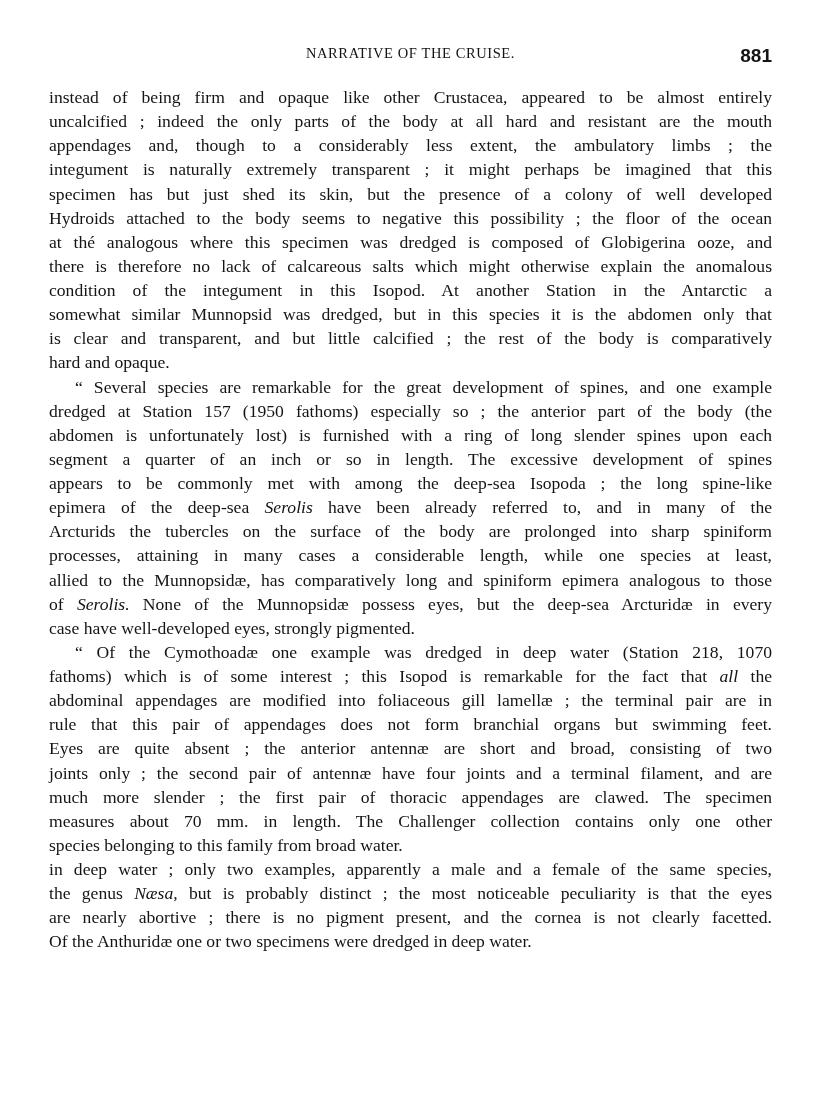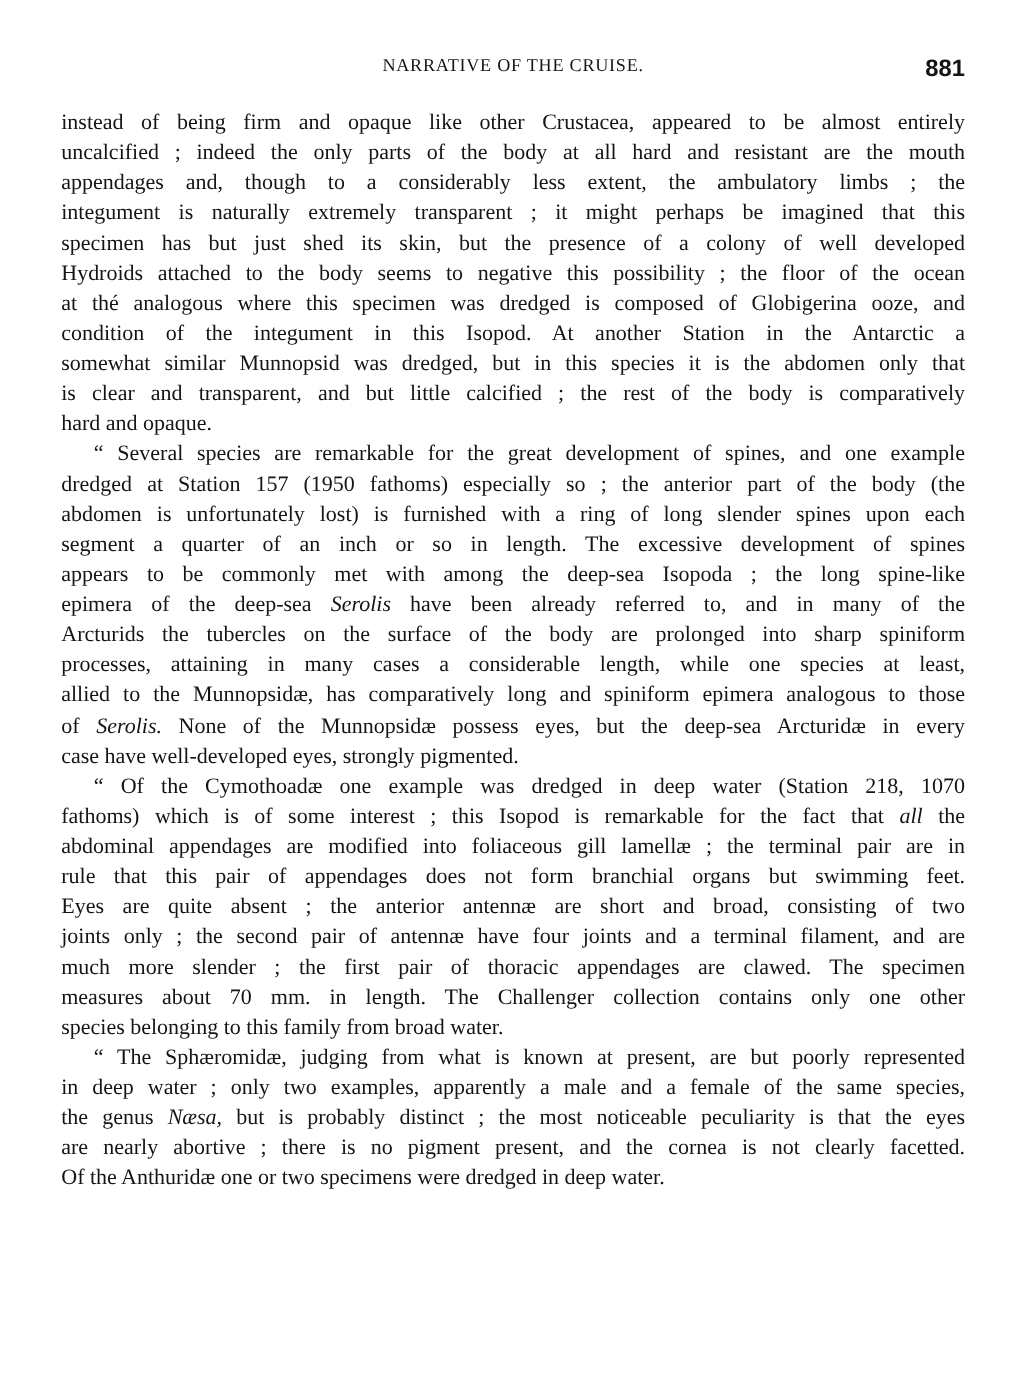--- a/index.html
+++ b/index.html
@@ -27,20 +27,21 @@
 
 <div class="body-text" id="body-text">
     <div>
       <span class="line">instead of being firm and opaque like other Crustacea, appeared to be almost entirely</span>
       <span class="line">uncalcified ; indeed the only parts of the body at all hard and resistant are the mouth</span>
       <span class="line">appendages and, though to a considerably less extent, the ambulatory limbs ; the</span>
       <span class="line">integument is naturally extremely transparent ; it might perhaps be imagined that this</span>
       <span class="line">specimen has but just shed its skin, but the presence of a colony of well developed</span>
       <span class="line">Hydroids attached to the body seems to negative this possibility ; the floor of the ocean</span>
       <span class="line">at thé analogous where this specimen was dredged is composed of Globigerina ooze, and</span>
+      <span class="line">there is therefore no lack of calcareous salts which might otherwise explain the anomalous</span>
       <span class="line">condition of the integument in this Isopod.  At another Station in the Antarctic a</span>
       <span class="line">somewhat similar Munnopsid was dredged, but in this species it is the abdomen only that</span>
       <span class="line">is clear and transparent, and but little calcified ; the rest of the body is comparatively</span>
       <span class="line last">hard and opaque.</span>
     </div>
     <div>
       <span class="line indent">“ Several species are remarkable for the great development of spines, and one example</span>
       <span class="line">dredged at Station 157 (1950 fathoms) especially so ; the anterior part of the body (the</span>
       <span class="line">abdomen is unfortunately lost) is furnished with a ring of long slender spines upon each</span>
       <span class="line">segment a quarter of an inch or so in length.  The excessive development of spines</span>
@@ -57,19 +58,18 @@
       <span class="line">fathoms) which is of some interest ; this Isopod is remarkable for the fact that <i>all</i> the</span>
       <span class="line">abdominal appendages are modified into foliaceous gill lamellæ ; the terminal pair are in</span>
       <span class="line">rule that this pair of appendages does not form branchial organs but swimming feet.</span>
       <span class="line">Eyes are quite absent ; the anterior antennæ are short and broad, consisting of two</span>
       <span class="line">joints only ; the second pair of antennæ have four joints and a terminal filament, and are</span>
       <span class="line">much more slender ; the first pair of thoracic appendages are clawed.  The specimen</span>
       <span class="line">measures about 70 mm. in length.  The Challenger collection contains only one other</span>
       <span class="line last">species belonging to this family from broad water.</span>
     </div>
     <div>
-      <span class="line indent">“ The Sphæromidæ, judging from what is known at present, are but poorly represented</span>
       <span class="line">in deep water ; only two examples, apparently a male and a female of the same species,</span>
       <span class="line">the genus <i>Næsa,</i> but is probably distinct ; the most noticeable peculiarity is that the eyes</span>
       <span class="line">are nearly abortive ; there is no pigment present, and the cornea is not clearly facetted.</span>
       <span class="line last">Of the Anthuridæ one or two specimens were dredged in deep water.</span>
     </div>
   </div>
 
 </body></html>

